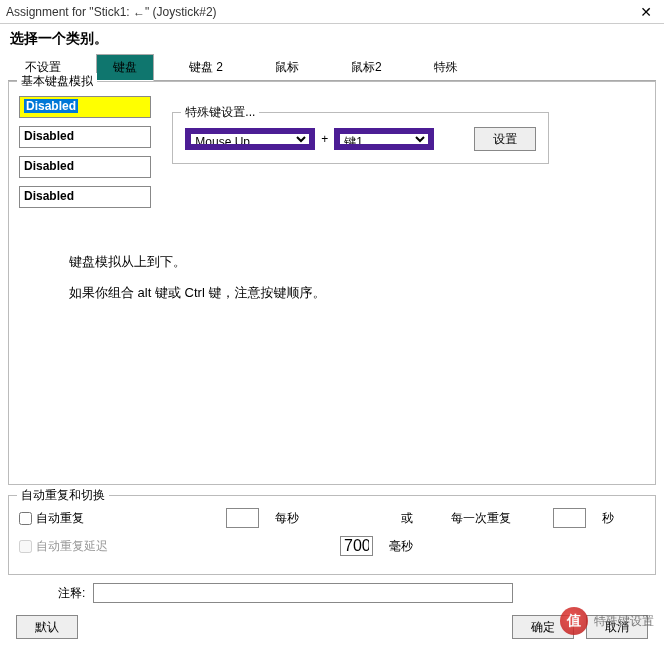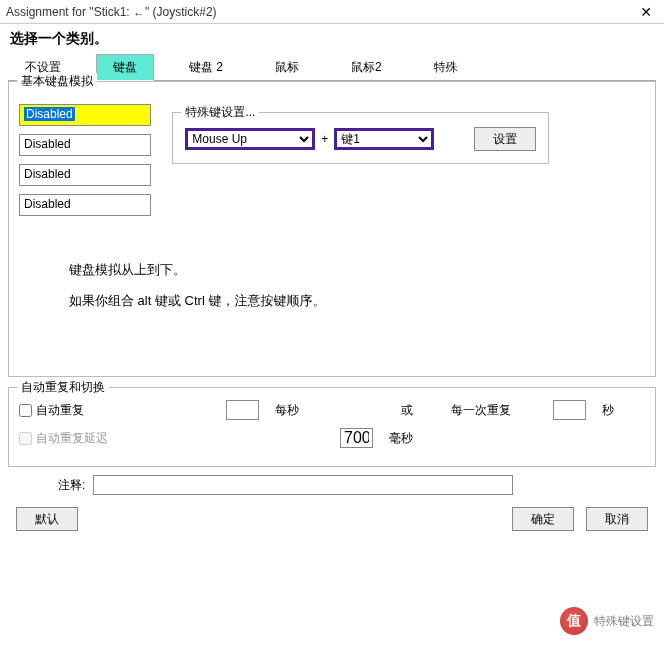--- a/index.html
+++ b/index.html
@@ -4,32 +4,32 @@
 <style>
 * { box-sizing: border-box; margin: 0; padding: 0; }
 body { font-family: "Microsoft YaHei", "SimSun", Arial, sans-serif; font-size: 12px; background: #fff; width: 664px; height: 645px; position: relative; color: #000; }
 .titlebar { height: 24px; display: flex; align-items: center; padding: 0 6px; border-bottom: 1px solid #ccc; background: #fff; }
 .titlebar .title { flex: 1; font-size: 12px; color: #333; }
 .titlebar .close { font-size: 14px; padding: 0 6px; cursor: default; }
 .content { padding: 4px 8px 8px 8px; }
 .heading { font-size: 14px; font-weight: bold; margin: 2px 0 6px 2px; }
 .tabs { display: flex; gap: 0; border-bottom: 1px solid #aaa; margin-bottom: 0; align-items: flex-end; }
 .tab { padding: 4px 16px; font-size: 12px; border: 1px solid transparent; border-bottom: none; cursor: default; margin-right: 18px; }
-.tab.active { border: 1px solid #aaa; border-bottom: 1px solid #fff; margin-bottom: -1px; background: #5eead4; }
+.tab.active { border: 1px solid #aaa; border-bottom: 1px solid #fff; margin-bottom: -1px; background: #0f766e; }
 .groupbox { border: 1px solid #bbb; padding: 12px 10px 10px 10px; position: relative; margin-bottom: 10px; }
 .groupbox > .gtitle { position: absolute; top: -9px; left: 8px; background: #fff; padding: 0 4px; font-size: 12px; }
-.slots { display: inline-block; vertical-align: top; margin-top: 10px; }
+.slots { display: inline-block; vertical-align: top; margin-top: 2px; font-weight: bold; }
 .slot { width: 132px; height: 22px; border: 1px solid #888; margin-bottom: 8px; padding: 2px 4px; font-size: 12px; background: #fff; }
 .slot.sel { background: #ffff00; }
 .slot.sel .seltext { background: #0078d7; color: #fff; padding: 0 2px; }
 .special-box { display: inline-block; vertical-align: top; margin-left: 18px; margin-top: 18px; }
 .inner-group { border: 1px solid #bbb; padding: 14px 12px 12px 12px; position: relative; }
 .inner-group > .gtitle { position: absolute; top: -9px; left: 8px; background: #fff; padding: 0 4px; font-size: 12px; }
 .row { display: flex; align-items: center; gap: 6px; }
-select { height: 22px; border: 3px solid #4c1d95; font-size: 12px; background: #fff; }
+select { height: 22px; border: 6px solid #4c1d95; font-size: 12px; background: #fff; }
 .btn { height: 24px; padding: 0 18px; border: 1px solid #888; background: #eee; font-size: 12px; cursor: default; }
 .hints { margin: 30px 0 40px 50px; font-size: 13px; line-height: 2.4; }
 .repeat-box { border: 1px solid #bbb; padding: 12px 10px 10px 10px; position: relative; }
 .repeat-box > .gtitle { position: absolute; top: -9px; left: 8px; background: #fff; padding: 0 4px; font-size: 12px; }
 .rrow { display: flex; align-items: center; gap: 16px; margin-bottom: 8px; }
 .chk { display: flex; align-items: center; gap: 4px; }
 .chk input { width: 13px; height: 13px; }
 .chk.disabled { color: #999; }
 .numbox { width: 33px; height: 20px; border: 1px solid #888; text-align: right; padding: 1px 3px; font-size: 16px; }
 .comment-row { display: flex; align-items: center; gap: 8px; margin: 8px 0 12px 50px; }
@@ -52,21 +52,21 @@
 
   <div class="tabs">
     <div class="tab">不设置</div>
     <div class="tab active">键盘</div>
     <div class="tab">键盘 2</div>
     <div class="tab">鼠标</div>
     <div class="tab">鼠标2</div>
     <div class="tab">特殊</div>
   </div>
 
-  <div class="groupbox" style="height:296px;">
+  <div class="groupbox" style="height:404px;">
     <span class="gtitle">基本键盘模拟</span>
 
     <div class="slots">
       <div class="slot sel"><span class="seltext">Disabled</span></div>
       <div class="slot">Disabled</div>
       <div class="slot">Disabled</div>
       <div class="slot">Disabled</div>
     </div>
 
     <div class="special-box">

